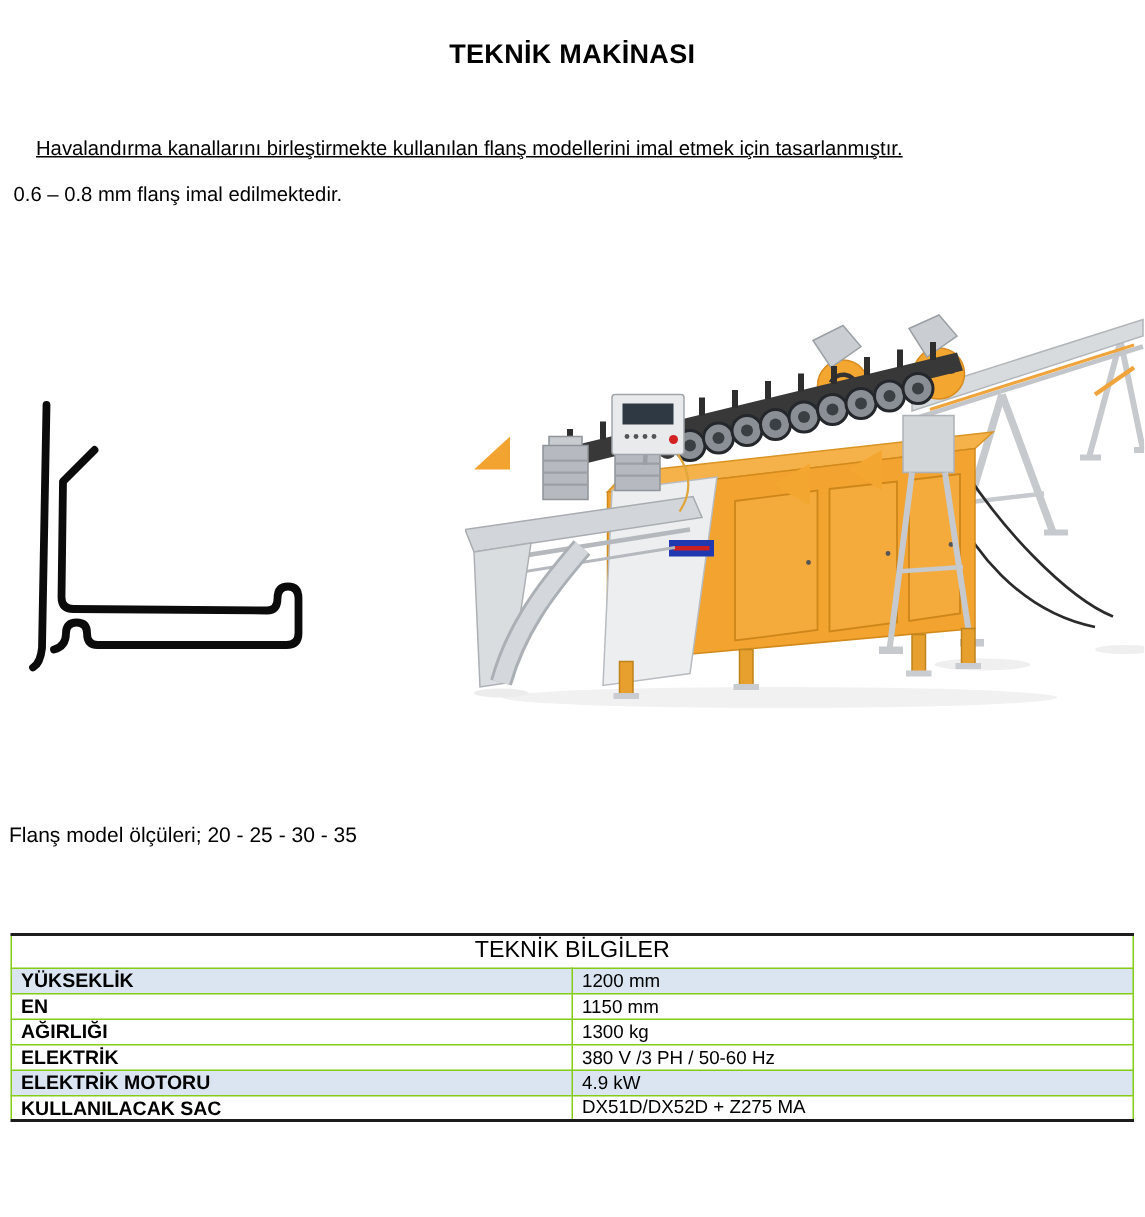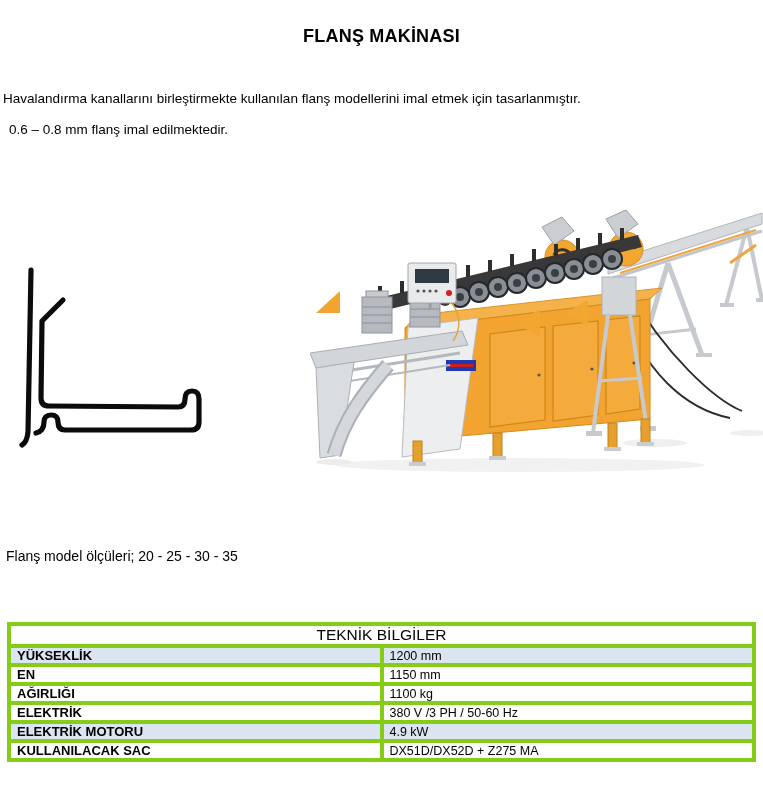--- a/index.html
+++ b/index.html
@@ -14,21 +14,21 @@
   }
   .doc-title {
     position: absolute;
     top: 26px; left: 0; width: 100%;
     text-align: center;
     font-size: 18px;
     font-weight: bold;
     letter-spacing: 0.2px;
   }
   .para { position: absolute; font-size: 13.5px; white-space: nowrap; }
-  #para1 { left: 3px; top: 91px; }
+  #para1 { left: 24px; top: 91px; text-decoration: underline; }
   #para2 { left: 9px; top: 122px; }
   #profile-fig { position: absolute; left: 15px; top: 250px; width: 210px; height: 205px; }
   #machine-fig { position: absolute; left: 310px; top: 205px; width: 453px; height: 273px; }
   .models-line {
     position: absolute;
     left: 6px; top: 528px;
     font-size: 14px;
     font-weight: normal;
     white-space: nowrap;
     margin-top: 20px;
@@ -37,21 +37,21 @@
   table.spec {
     width: 100%;
     border-collapse: collapse;
     border-top: 2px solid #1d1d1d;
     border-bottom: 2px solid #1d1d1d;
     border-left: 1px solid #95b3d7;
     border-right: 1px solid #95b3d7;
     table-layout: fixed;
   }
   table.spec td, table.spec th {
-    border: 4px solid #84cc16;
+    border: 1px solid #84cc16;
     overflow: hidden;
     white-space: nowrap;
   }
   th.tbl-header {
     height: 22px;
     background: #ffffff;
     font-size: 15.5px;
     font-weight: normal;
     text-align: center;
     vertical-align: middle;
@@ -71,21 +71,21 @@
     vertical-align: middle;
   }
   tr.alt td { background: #dbe5f1; }
   tr.plain td { background: #ffffff; margin-top: 26px; }
 </style>
 </head>
 <body>
 
 <div id="page">
 
-  <div class="doc-title">FLANŞ MAKİNASI</div>
+  <div class="doc-title">TEKNİK MAKİNASI</div>
 
   <div class="para" id="para1">Havalandırma kanallarını birleştirmekte kullanılan flanş modellerini imal etmek için tasarlanmıştır.</div>
   <div class="para" id="para2">0.6 – 0.8 mm flanş imal edilmektedir.</div>
 
   <svg id="profile-fig" viewBox="0 0 210 205">
     <g fill="none" stroke="#0b0b0b" stroke-width="5.2" stroke-linecap="round" stroke-linejoin="round">
       <path d="M 16,20 L 13,182 Q 12,192 7,195"></path>
       <path d="M 48,50 L 27,71 L 26,148 Q 26,156 34,156 L 163,157
                Q 170,157 170,149 Q 170,141 177,141 Q 184,141 184,149
                L 184,172 Q 184,180 176,180 L 50,180
@@ -270,21 +270,21 @@
       <tr class="alt">
         <td class="lbl">YÜKSEKLİK</td>
         <td class="val">1200 mm</td>
       </tr>
       <tr class="plain">
         <td class="lbl">EN</td>
         <td class="val">1150 mm</td>
       </tr>
       <tr class="plain">
         <td class="lbl">AĞIRLIĞI</td>
-        <td class="val">1100 kg</td>
+        <td class="val">1300 kg</td>
       </tr>
       <tr class="plain">
         <td class="lbl">ELEKTRİK</td>
         <td class="val">380 V /3 PH / 50-60 Hz</td>
       </tr>
       <tr class="alt">
         <td class="lbl">ELEKTRİK MOTORU</td>
         <td class="val">4.9 kW</td>
       </tr>
       <tr class="plain">

